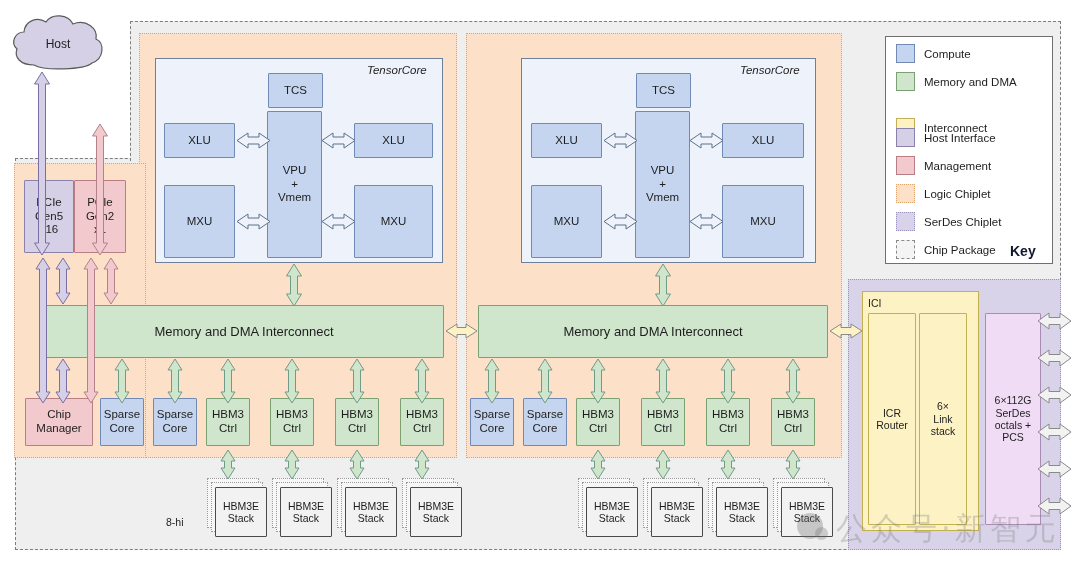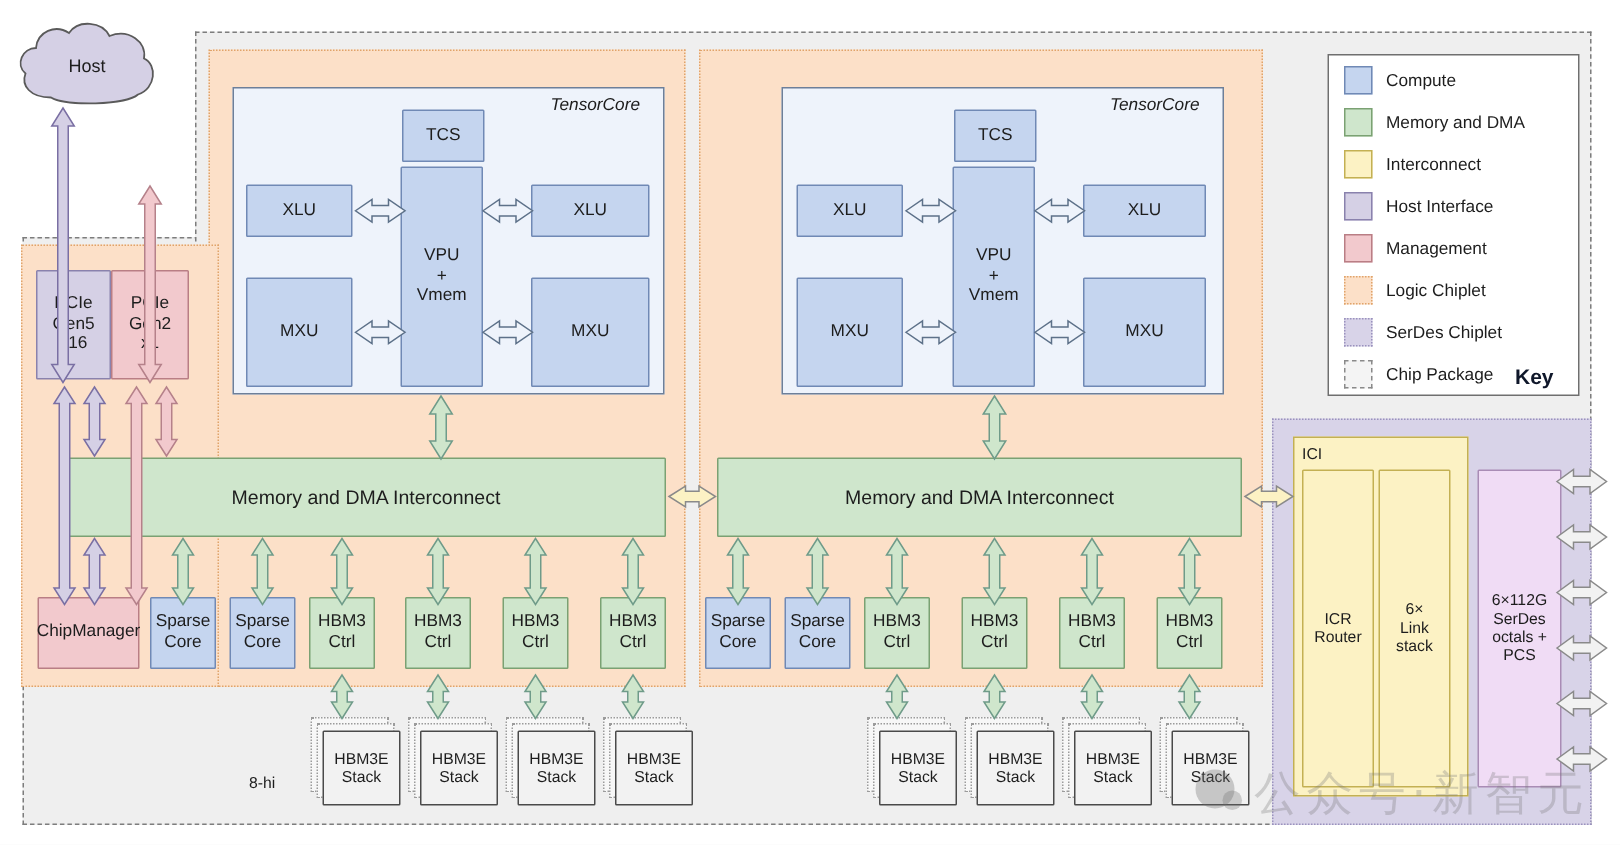--- a/index.html
+++ b/index.html
@@ -146,21 +146,21 @@
     <span>MXU</span>
   </div>
 
   <div class="abs blk memory" style="left:44px;top:305px;width:400px;height:53px;font-size:13px;">
     <span>Memory and DMA Interconnect</span>
   </div>
   <div class="abs blk memory" style="left:478px;top:305px;width:350px;height:53px;font-size:13px;">
     <span>Memory and DMA Interconnect</span>
   </div>
 
-  <div class="abs blk mgmt" style="left:25px;top:398px;width:68px;height:48px;text-align:center;">
+  <div class="abs blk mgmt" style="left:25px;top:398px;width:68px;height:48px;flex-direction:column;text-align:center;">
     <span>Chip</span>
     <span>Manager</span>
   </div>
 
   <div class="abs blk compute" style="left:100px;top:398px;width:44px;height:48px;flex-direction:column;">
     <span>Sparse</span>
     <span>Core</span>
   </div>
   <div class="abs blk compute" style="left:153px;top:398px;width:44px;height:48px;flex-direction:column;">
     <span>Sparse</span>
@@ -286,21 +286,21 @@
 
   <div class="abs key-panel" style="left:885px;top:36px;width:168px;height:228px;"></div>
   <div class="key-row" style="left:896px;top:44px;">
     <span class="key-sw sw-compute"></span>
     <span>Compute</span>
   </div>
   <div class="key-row" style="left:896px;top:72px;">
     <span class="key-sw sw-memory"></span>
     <span>Memory and DMA</span>
   </div>
-  <div class="key-row" style="left:896px;top:100px;">
+  <div class="key-row" style="left:896px;top:118px;">
     <span class="key-sw sw-inter"></span>
     <span>Interconnect</span>
   </div>
   <div class="key-row" style="left:896px;top:128px;">
     <span class="key-sw sw-host"></span>
     <span>Host Interface</span>
   </div>
   <div class="key-row" style="left:896px;top:156px;">
     <span class="key-sw sw-mgmt"></span>
     <span>Management</span>

